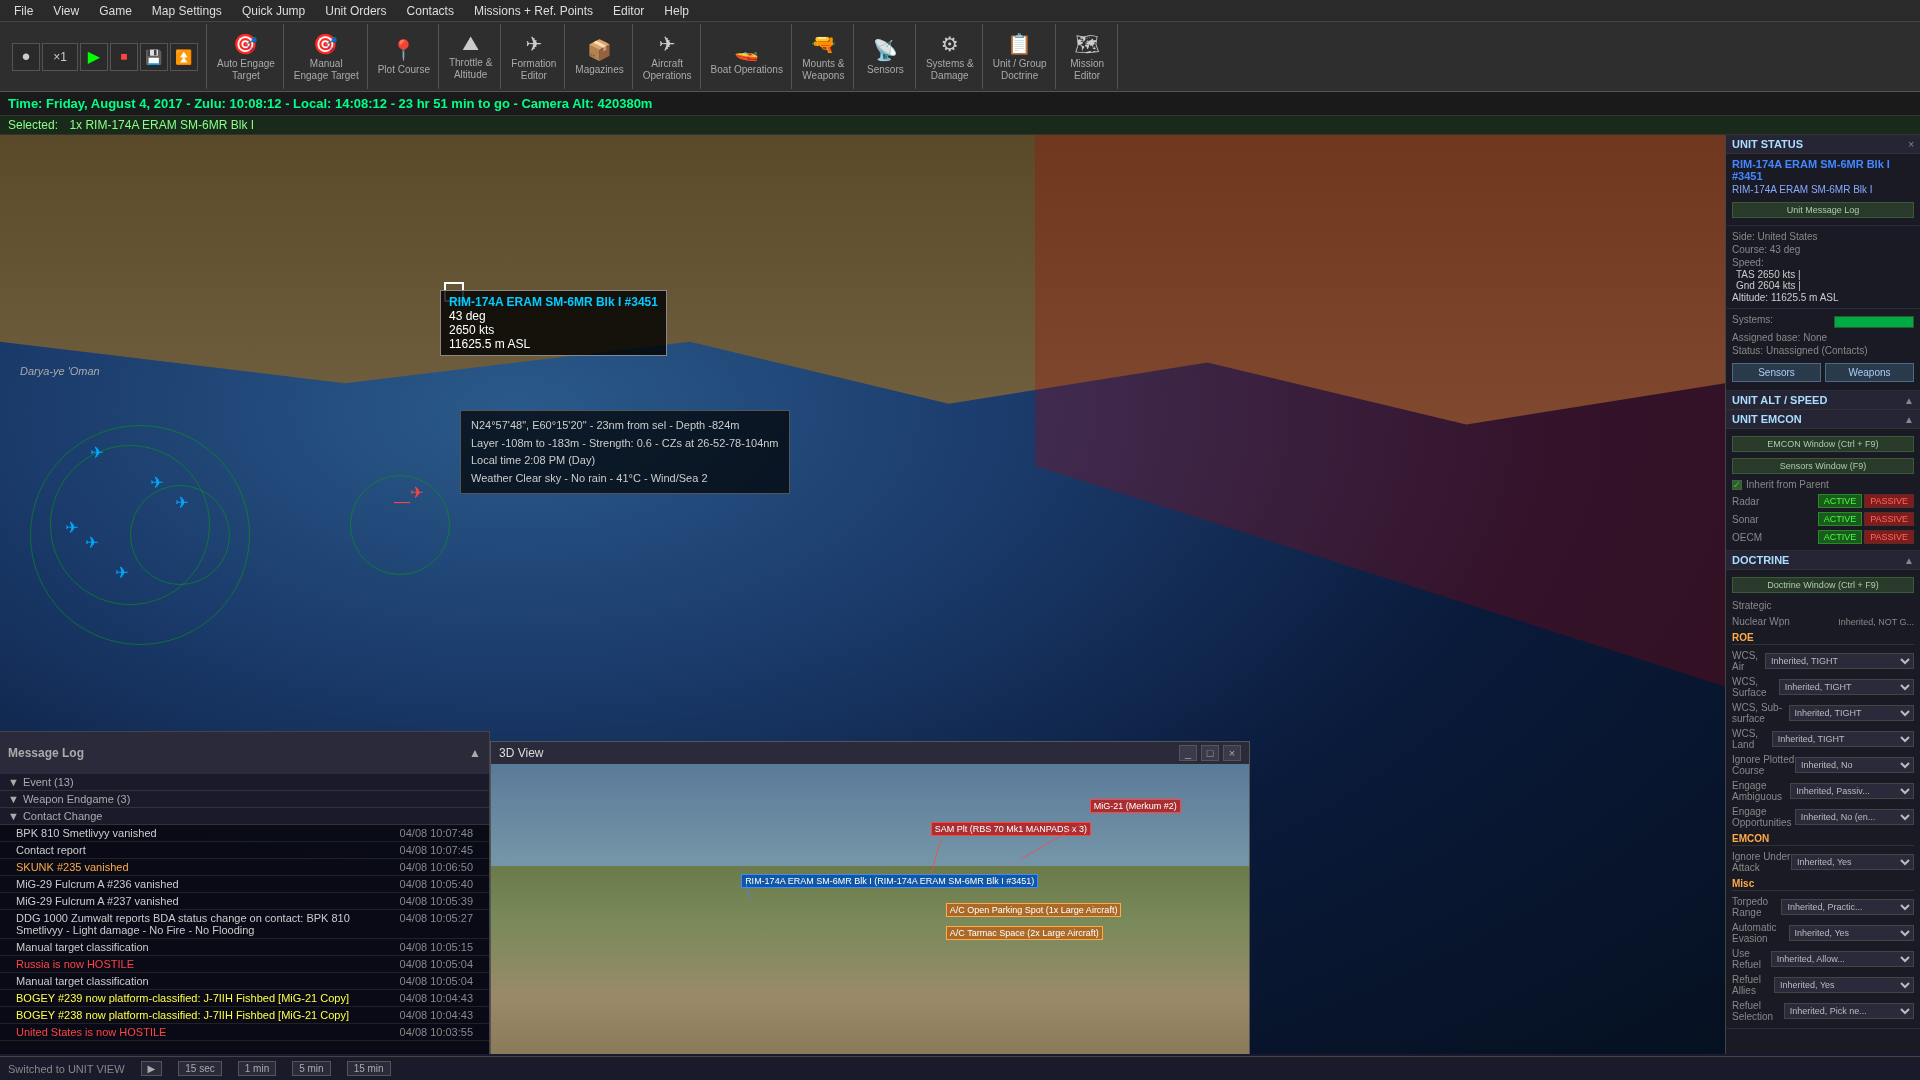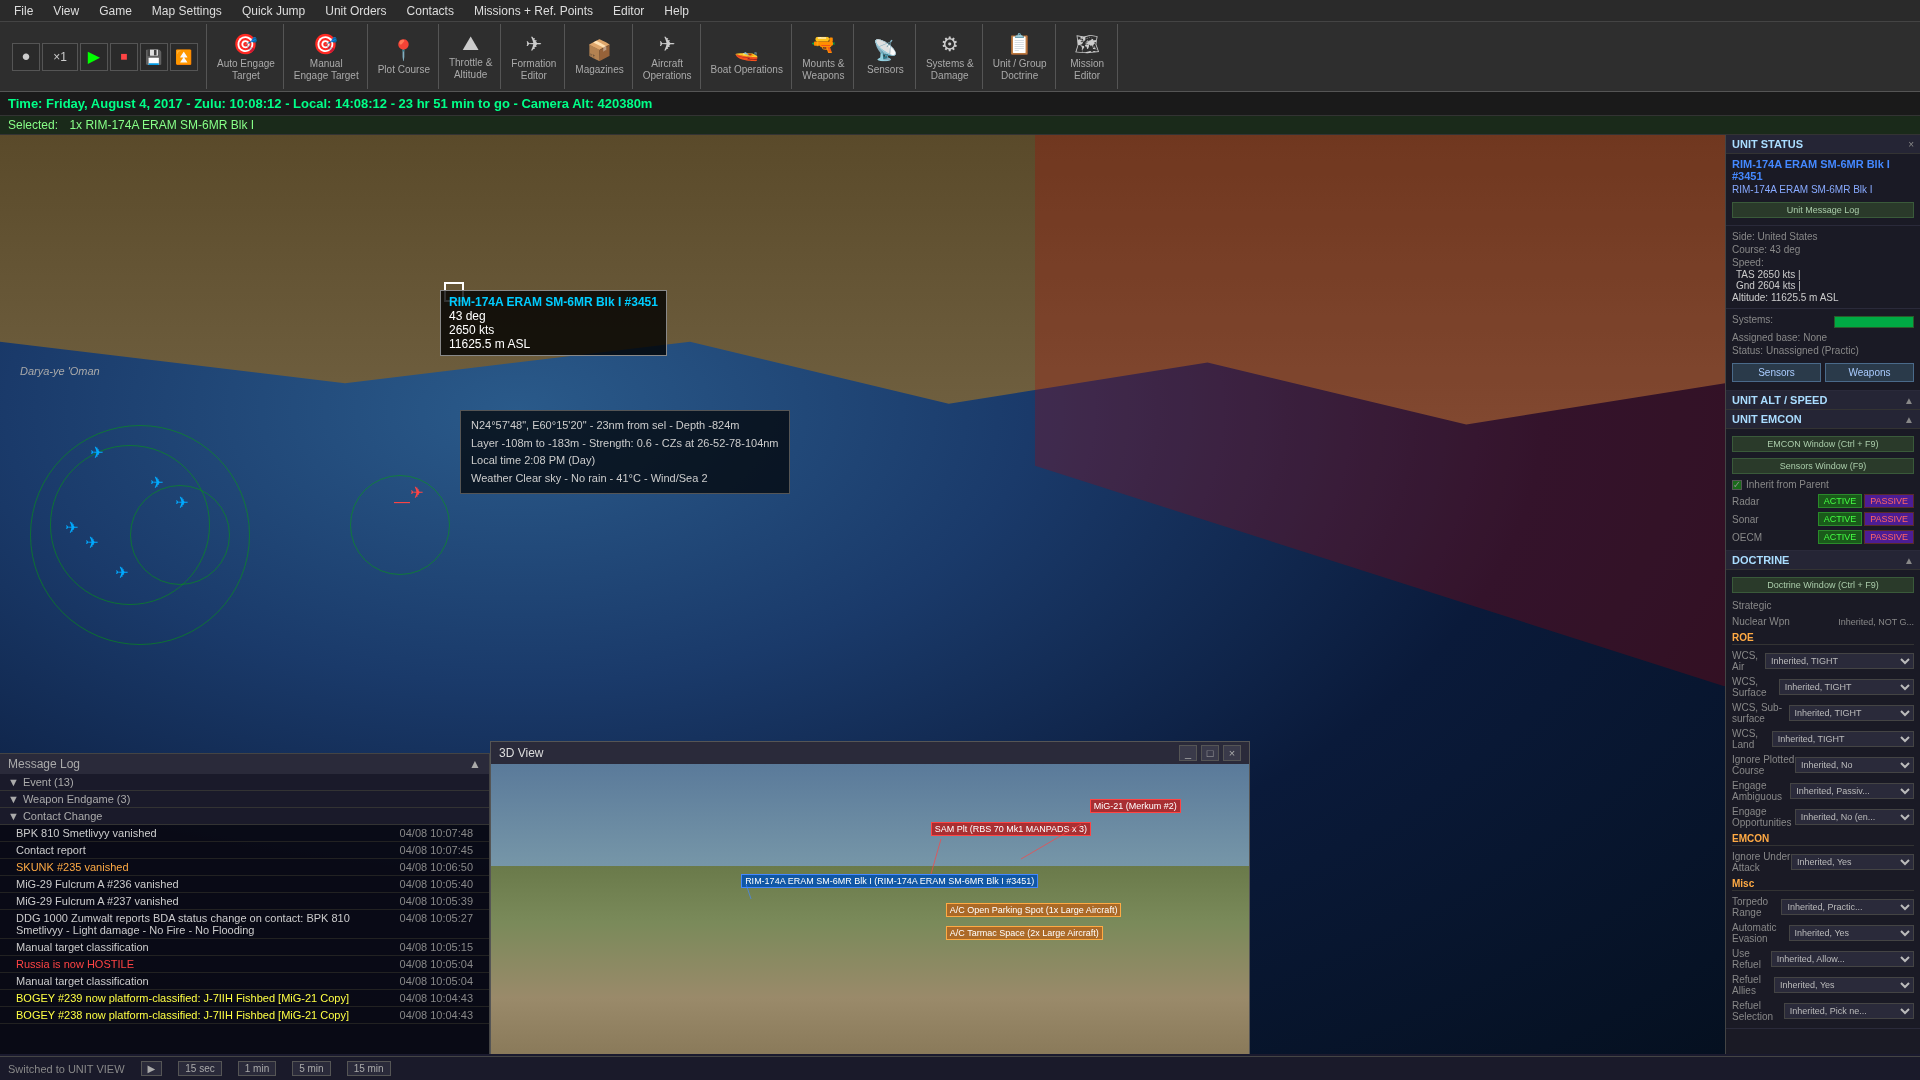--- a/index.html
+++ b/index.html
@@ -37,21 +37,21 @@
     .unit-tooltip .unit-name { color: #00ccff; font-weight: bold; }
 
     
     .map-info { position: absolute; top: 275px; left: 460px; background: rgba(0,0,0,0.7); border: 1px solid #555; padding: 6px 10px; color: #ccc; font-size: 11px; line-height: 1.6; }
 
     
     .map-label { position: absolute; color: #aaa; font-size: 11px; font-style: italic; }
 
     
     #msglog { position: absolute; bottom: 0; left: 0; width: 490px; background: rgba(10,10,20,0.95); border-top: 1px solid #444; border-right: 1px solid #444; }
-    #msglog-header { background: #2a2a3a; padding: 3px 8px; font-size: 12px; color: #aaa; display: flex; align-items: center; justify-content: space-between; }
+    #msglog-header { background: #2a2a3a; padding: 14px 8px; font-size: 12px; color: #aaa; display: flex; align-items: center; justify-content: space-between; font-weight: bold; }
     #msglog-content { height: 280px; overflow-y: auto; }
     .msg-section { padding: 2px 8px; background: #1a1a2a; border-bottom: 1px solid #333; cursor: pointer; display: flex; align-items: center; gap: 4px; font-size: 11px; color: #aaa; }
     .msg-item { padding: 2px 16px; border-bottom: 1px solid #222; display: flex; justify-content: space-between; font-size: 11px; cursor: pointer; }
     .msg-item .msg-text { color: #ccc; }
     .msg-item .msg-text.red { color: #ff4444; }
     .msg-item .msg-text.orange { color: #ffaa44; }
     .msg-item .msg-text.yellow { color: #ffff44; }
     .msg-item .msg-time { color: #888; white-space: nowrap; margin-left: 12px; }
 
     
@@ -84,21 +84,21 @@
     .rp-field .value { color: #ccc; }
     .rp-bar { height: 12px; background: #1a3a1a; border: 1px solid #2a5a2a; position: relative; margin: 2px 0; }
     .rp-bar-fill { height: 100%; background: #00aa44; }
     .rp-btn-row { display: flex; gap: 4px; margin: 4px 0; }
     .rp-btn { flex: 1; background: #2a3a4a; border: 1px solid #4a6a8a; color: #aaccff; font-size: 10px; padding: 3px 2px; text-align: center; cursor: pointer; }
     .rp-section-title { color: #ffaa44; font-size: 10px; font-weight: bold; padding: 3px 0 1px; border-bottom: 1px solid #333; margin-bottom: 3px; }
     .rp-toggle-row { display: flex; justify-content: space-between; align-items: center; font-size: 10px; padding: 2px 0; }
     .rp-toggle-row .lbl { color: #888; }
     .rp-btn-pair { display: flex; gap: 2px; }
     .rp-active-btn { background: #1a5a1a; border: 1px solid #2a8a2a; color: #44ff44; font-size: 9px; padding: 1px 5px; cursor: pointer; }
-    .rp-passive-btn { background: #4c1d95; border: 1px solid #5a2a2a; color: #ff6666; font-size: 9px; padding: 1px 5px; cursor: pointer; }
+    .rp-passive-btn { background: #7f1d1d; border: 1px solid #5a2a2a; color: #ff6666; font-size: 9px; padding: 1px 5px; cursor: pointer; }
     .rp-dropdown { background: #2a2a3a; border: 1px solid #444; color: #bbb; font-size: 9px; width: 100%; padding: 1px; }
     .rp-checkbox-row { display: flex; align-items: center; gap: 4px; font-size: 10px; color: #888; padding: 2px 0; }
     .rp-checkbox { width: 10px; height: 10px; border: 1px solid #555; background: #1a2a1a; display: flex; align-items: center; justify-content: center; cursor: pointer; }
     .rp-checkbox.checked { background: #1a6a1a; }
     .rp-msg-btn { background: #2a3a2a; border: 1px solid #3a5a3a; color: #aaccaa; font-size: 9px; padding: 2px 12px; cursor: pointer; text-align: center; margin: 3px 0; width: 100%; }
 
     
     .map-circle { position: absolute; border: 1px solid #00aa00; border-radius: 50%; opacity: 0.5; }
     .active-unit { position: absolute; width: 14px; height: 14px; display: flex; align-items: center; justify-content: center; color: #00aaff; font-size: 16px; cursor: pointer; }
     .red-unit { color: #ff4444; }
@@ -291,20 +291,24 @@
           <span class="msg-time">04/08 10:05:04</span>
         </div>
         <div class="msg-item">
           <span class="msg-text yellow">BOGEY #239 now platform-classified: J-7IIH Fishbed [MiG-21 Copy]</span>
           <span class="msg-time">04/08 10:04:43</span>
         </div>
         <div class="msg-item">
           <span class="msg-text yellow">BOGEY #238 now platform-classified: J-7IIH Fishbed [MiG-21 Copy]</span>
           <span class="msg-time">04/08 10:04:43</span>
         </div>
+        <div class="msg-item">
+          <span class="msg-text red">United States is now HOSTILE</span>
+          <span class="msg-time">04/08 10:03:55</span>
+        </div>
       </div>
     </div>
 
     <div id="view3d">
       <div id="view3d-header">
         <span class="title">3D View</span>
         <div class="btns">
           <span class="btn">_</span>
           <span class="btn">□</span>
           <span class="btn">×</span>
@@ -365,21 +369,21 @@
     </div>
 
     <div class="rp-section">
       <div class="rp-field">
         <span class="label">Systems:</span>
         <div class="rp-bar" style="width:80px;">
             <div class="rp-bar-fill" style="width:100%;"></div>
           </div>
       </div>
       <div style="font-size:10px;color:#888;padding:1px 0;">Assigned base: None</div>
-      <div style="font-size:10px;color:#888;padding:1px 0;">Status: Unassigned (Practic)</div>
+      <div style="font-size:10px;color:#888;padding:1px 0;">Status: Unassigned (Contacts)</div>
       <div class="rp-btn-row" style="margin-top:6px;">
         <button class="rp-btn">Sensors</button>
         <button class="rp-btn">Weapons</button>
       </div>
     </div>
 
     <div class="rp-header" style="cursor:pointer;">
       <span class="rp-title">UNIT ALT / SPEED</span>
       <span class="rp-collapse">▲</span>
     </div>

